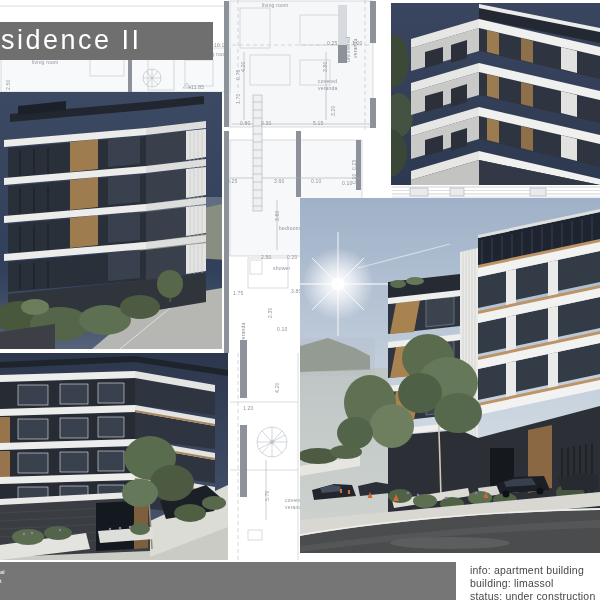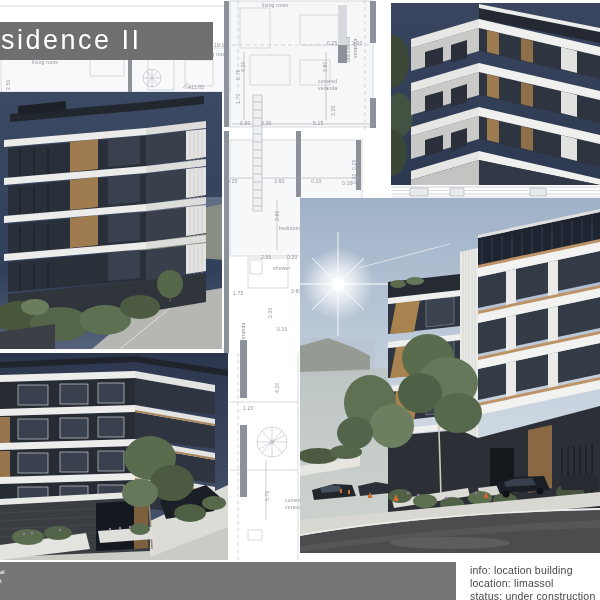--- a/index.html
+++ b/index.html
@@ -579,18 +579,18 @@
   <div class="title-banner">
     <span>sidence II</span>
   </div>
 
   <div class="footer-banner">
     <span class="frag frag0">al</span>
     <span class="frag frag1">t</span>
   </div>
 
   <div class="info">
-    <div>info: location building</div>
-    <div>location: limassol</div>
+    <div>info: apartment building</div>
+    <div>building: limassol</div>
     <div>status: under construction</div>
   </div>
 
 </div>
 
 </body></html>

